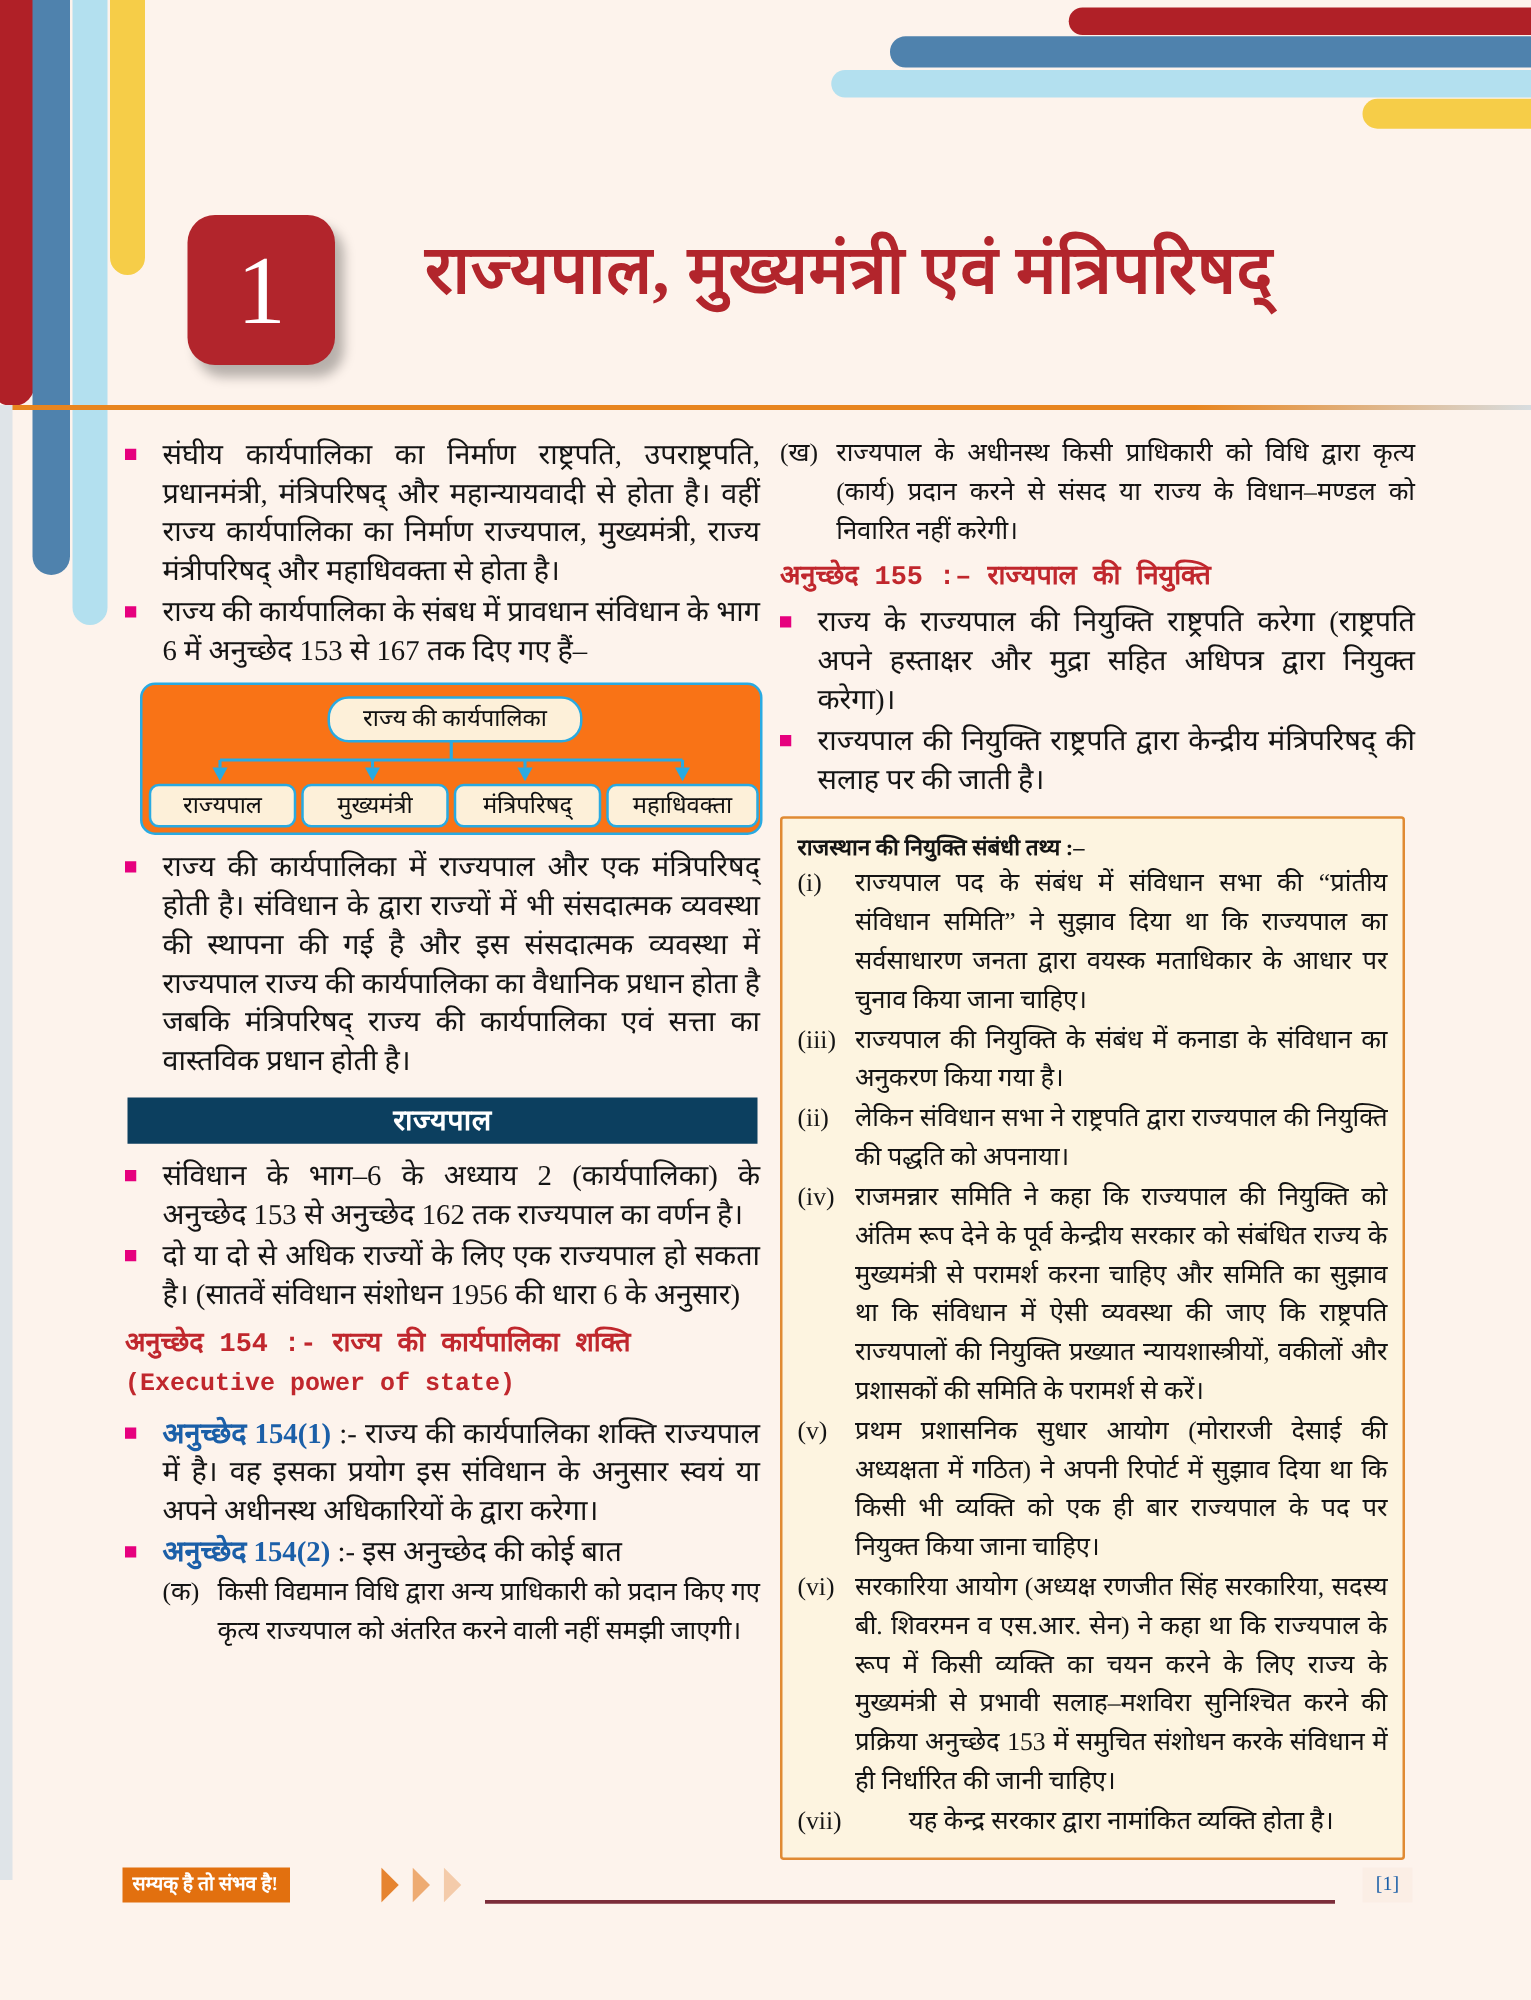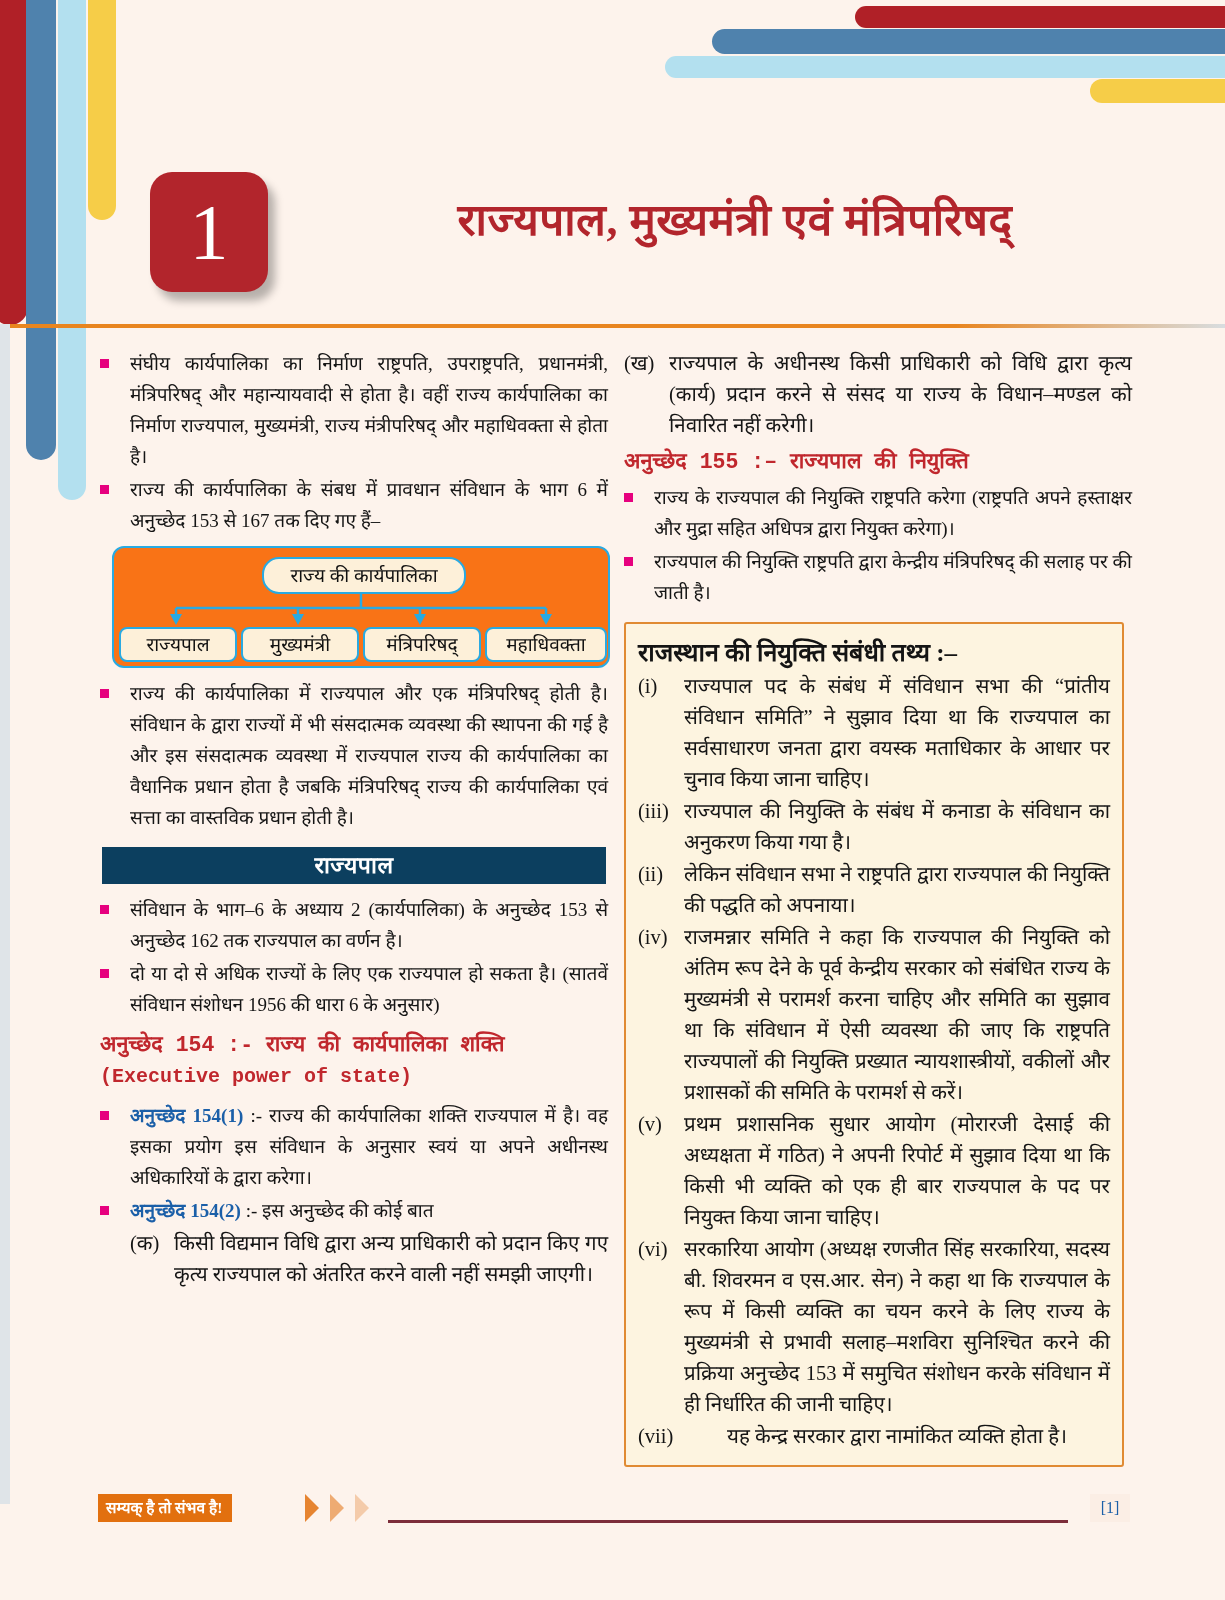--- a/index.html
+++ b/index.html
@@ -59,28 +59,27 @@
     box-shadow: 7px 9px 9px rgba(0,0,0,0.28);
     color: #ffffff;
     font-size: 78px;
     line-height: 120px;
     text-align: center;
     font-family: "Liberation Serif", serif;
   }
   #chapter-title {
     position: absolute;
     left: 340px;
-    top: 16px;
+    top: 4px;
     width: 790px;
     color: #b2252c;
-    font-size: 44px;
+    font-size: 54px;
     font-weight: bold;
     letter-spacing: 0.5px;
     font-family: "Liberation Serif", "DejaVu Serif", serif;
-    text-align: center;
   }
   #header-rule {
     position: absolute;
     top: 324px;
     left: 0;
     width: 1225px;
     height: 4px;
     background: linear-gradient(to right, #e8851f 0%, #e8851f 78%, #d8dde0 100%);
   }
   #left-edge-strip {
@@ -118,21 +117,21 @@
   .bullet-sq {
     flex: 0 0 auto;
     width: 9px;
     height: 9px;
     background: #e6007e;
     margin-top: 11px;
     margin-right: 21px;
   }
   .btext {
     flex: 1 1 auto;
-    font-size: 19px;
+    font-size: 23px;
     line-height: 31px;
     color: #141414;
     text-align: justify;
     text-justify: inter-word;
   }
   .btext.last-left { text-align-last: left; }
 
   
   .hang {
     display: flex;
@@ -231,21 +230,21 @@
   #facts-box {
     margin-top: 14px;
     width: 500px;
     background: #fdf4e0;
     border: 2px solid #e08a33;
     border-radius: 3px;
     padding: 10px 12px 12px 12px;
     box-sizing: border-box;
   }
   #facts-box-title {
-    font-size: 25px;
+    font-size: 18px;
     font-weight: bold;
     color: #141414;
     margin-bottom: 3px;
   }
   #facts-box .hang { margin-bottom: 1px; }
   #facts-box .hang .marker { width: 46px; }
 
   
   #footer {
     position: absolute;

